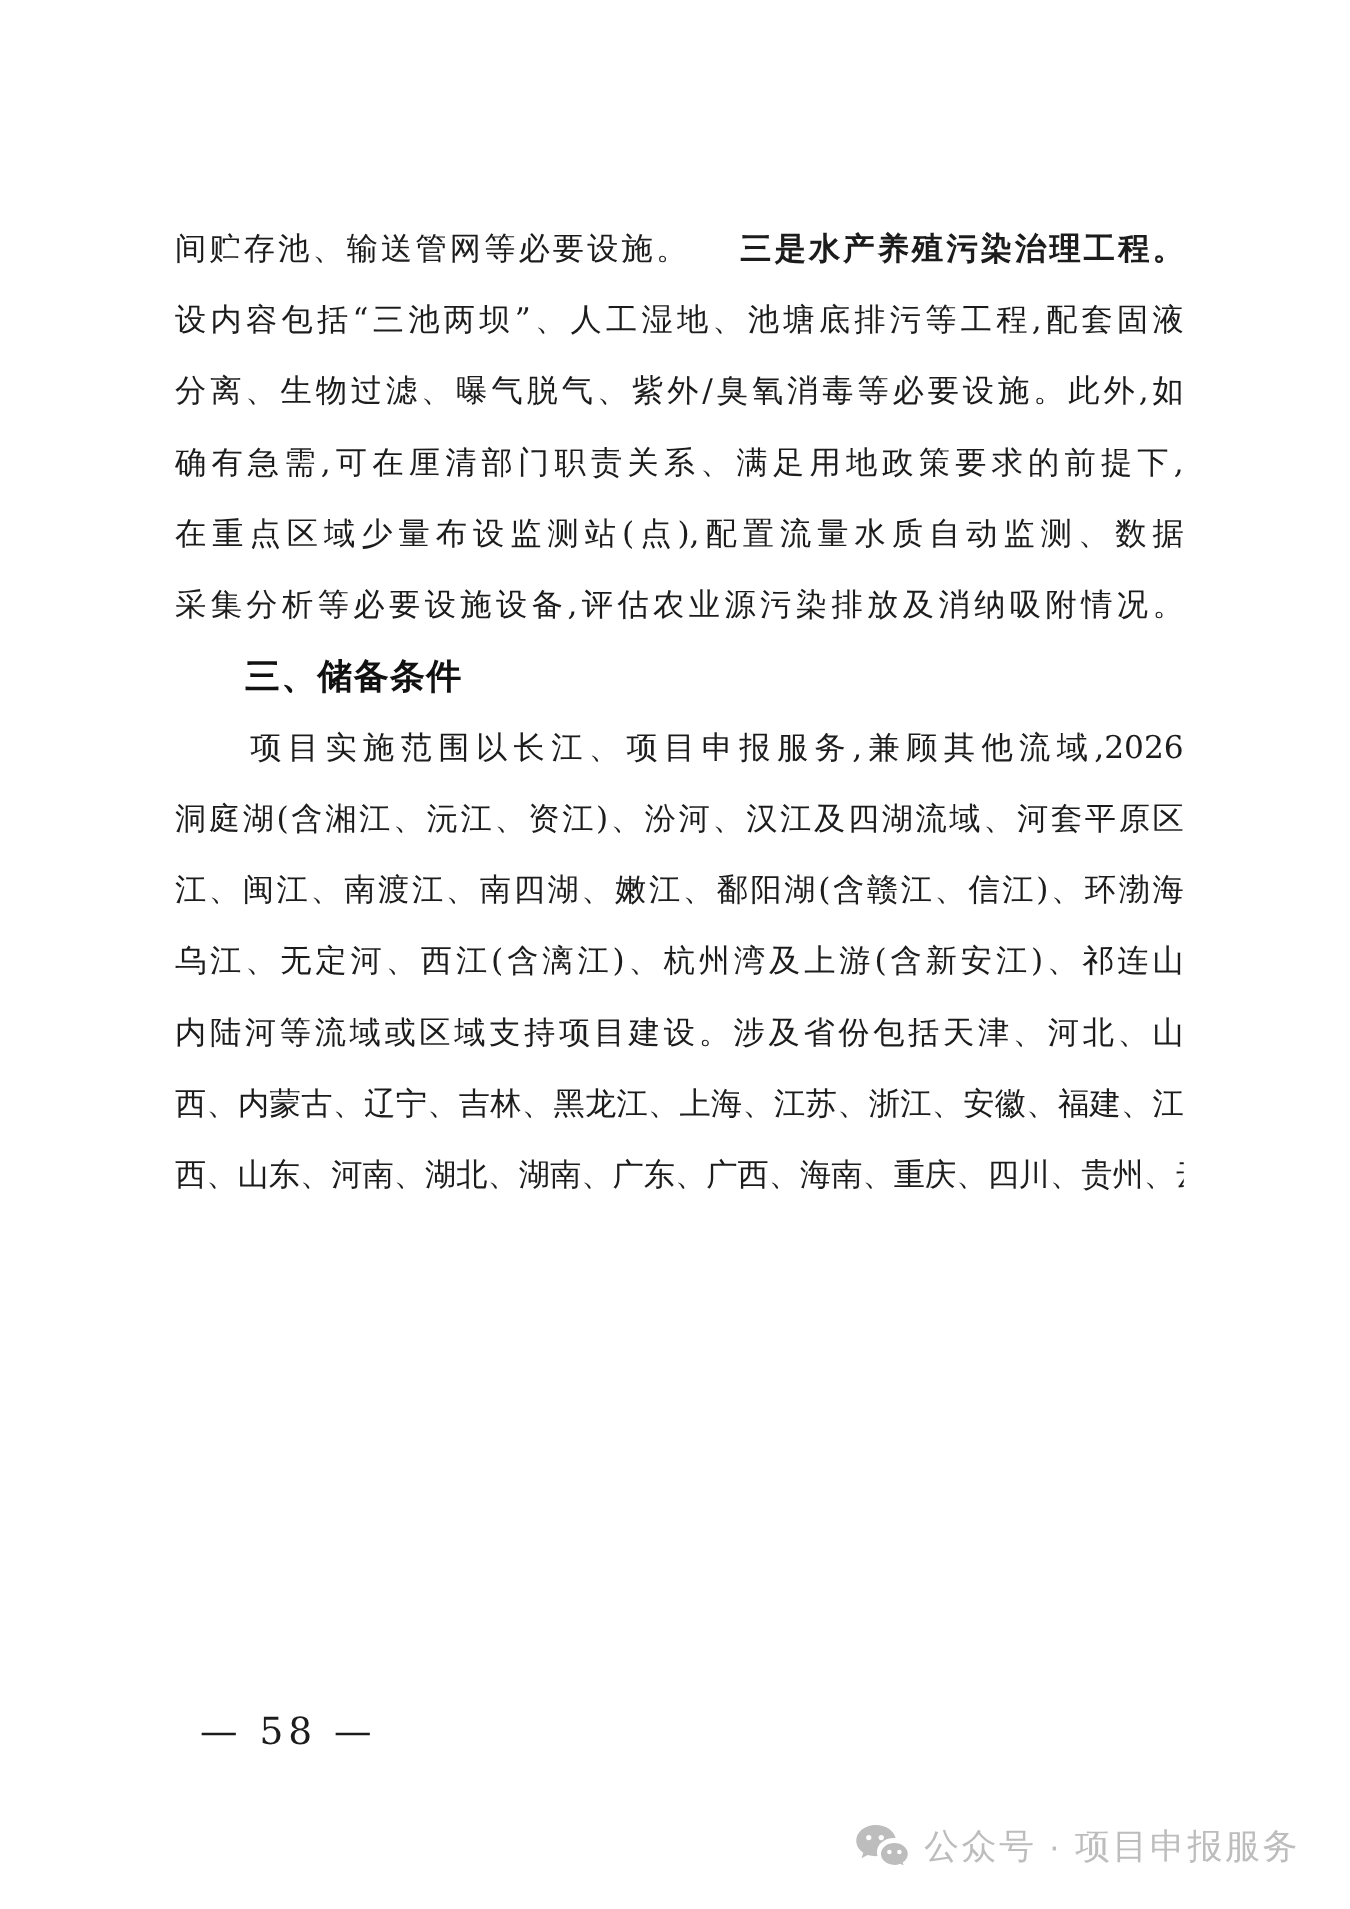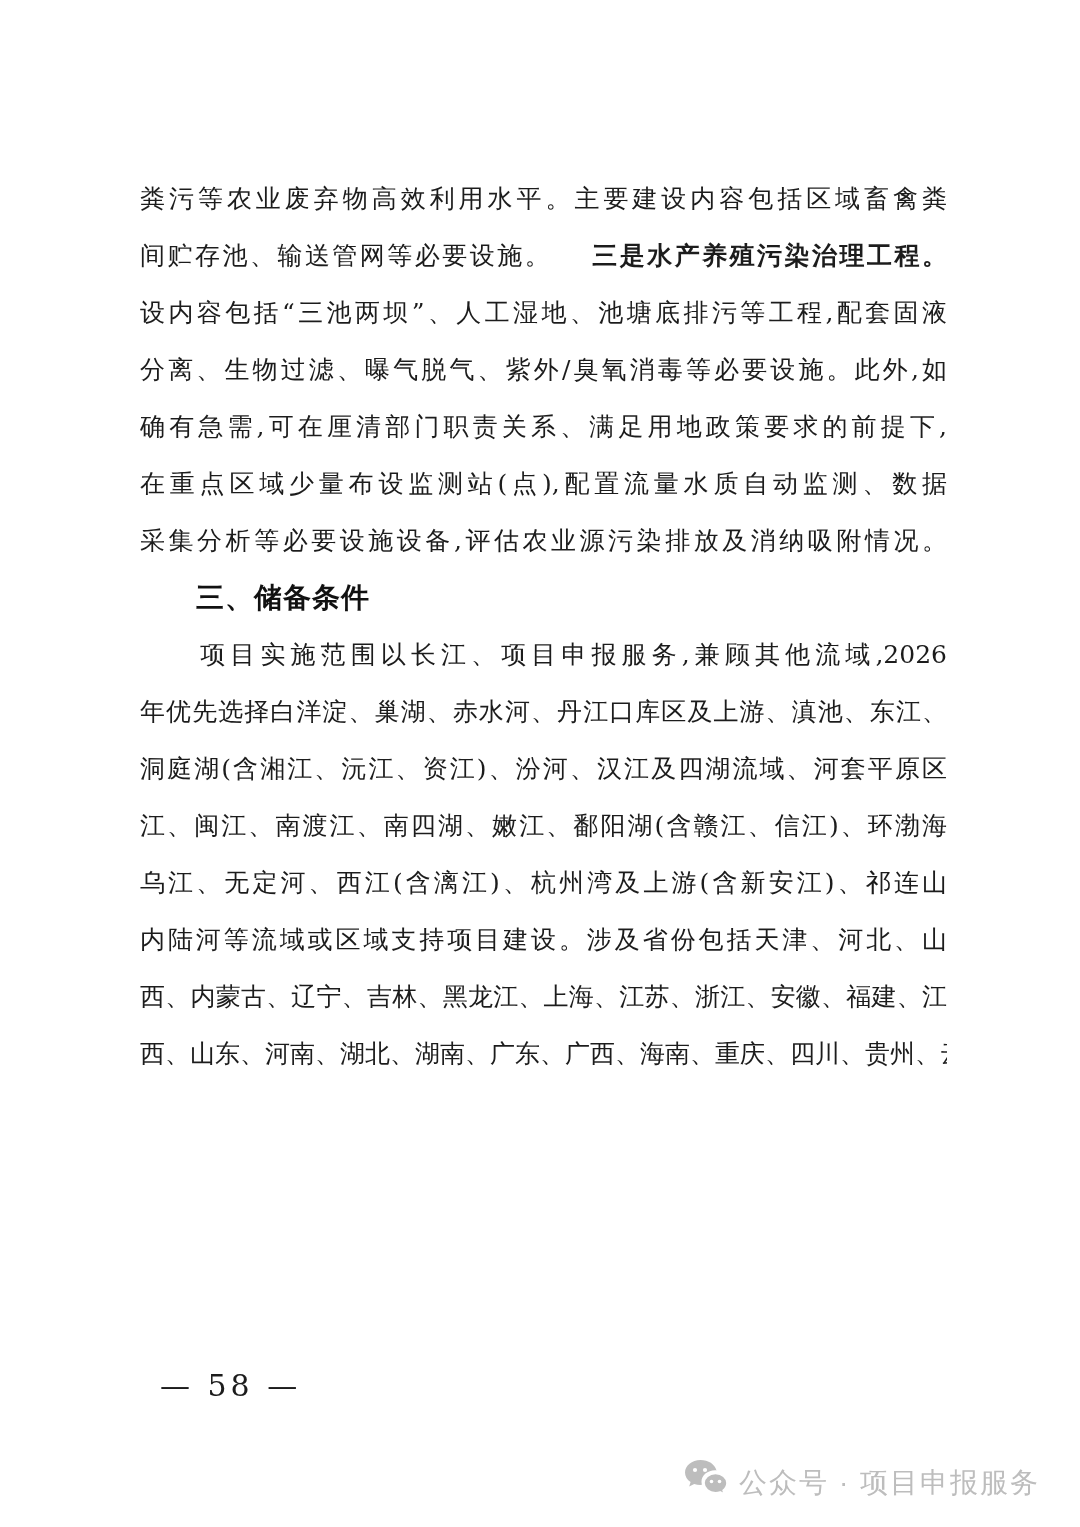--- a/index.html
+++ b/index.html
@@ -54,21 +54,21 @@
     font-size: 30px;
     letter-spacing: 4px;
     color: #1c1c1c;
     font-family: "DejaVu Serif", serif;
   }
   .footer-watermark {
     position: absolute;
     right: 40px;
     top: 1458px;
     display: flex;
-    align-items: flex-end;
+    align-items: flex-start;
     gap: 10px;
   }
   .footer-label {
     font-family: "Liberation Sans", sans-serif;
     font-size: 28px;
     color: #bdbdbd;
     letter-spacing: 2px;
     white-space: nowrap;
   }
   .wechat-icon {
@@ -78,34 +78,32 @@
   }
 </style>
 </head>
 <body>
 
 <div class="page">
 
   <div class="text-column">
 
     <div>
-        <div class="line"><span>粪污等农业废弃物高效利用水平。主要建设内容包括区域畜禽粪</span></div>
         <div class="line"><span>间贮存池、输送管网等必要设施。</span><span class="bold">三是水产养殖污染治理工程。</span></div>
         <div class="line"><span>设内容包括“三池两坝”、人工湿地、池塘底排污等工程,配套固液</span></div>
         <div class="line"><span>分离、生物过滤、曝气脱气、紫外/臭氧消毒等必要设施。此外,如</span></div>
         <div class="line"><span>确有急需,可在厘清部门职责关系、满足用地政策要求的前提下,</span></div>
         <div class="line"><span>在重点区域少量布设监测站(点),配置流量水质自动监测、数据</span></div>
         <div class="line"><span>采集分析等必要设施设备,评估农业源污染排放及消纳吸附情况。</span></div>
       </div>
 
     <div class="section-heading">三、储备条件</div>
 
     <div>
         <div class="line"><span>　　项目实施范围以长江、项目申报服务,兼顾其他流域,2026</span></div>
-        <div class="line"><span>年优先选择白洋淀、巢湖、赤水河、丹江口库区及上游、滇池、东江、</span></div>
         <div class="line"><span>洞庭湖(含湘江、沅江、资江)、汾河、汉江及四湖流域、河套平原区</span></div>
         <div class="line"><span>江、闽江、南渡江、南四湖、嫩江、鄱阳湖(含赣江、信江)、环渤海</span></div>
         <div class="line"><span>乌江、无定河、西江(含漓江)、杭州湾及上游(含新安江)、祁连山</span></div>
         <div class="line"><span>内陆河等流域或区域支持项目建设。涉及省份包括天津、河北、山</span></div>
         <div class="line"><span>西、内蒙古、辽宁、吉林、黑龙江、上海、江苏、浙江、安徽、福建、江</span></div>
         <div class="line"><span>西、山东、河南、湖北、湖南、广东、广西、海南、重庆、四川、贵州、云</span></div>
       </div>
 
   </div>
 

